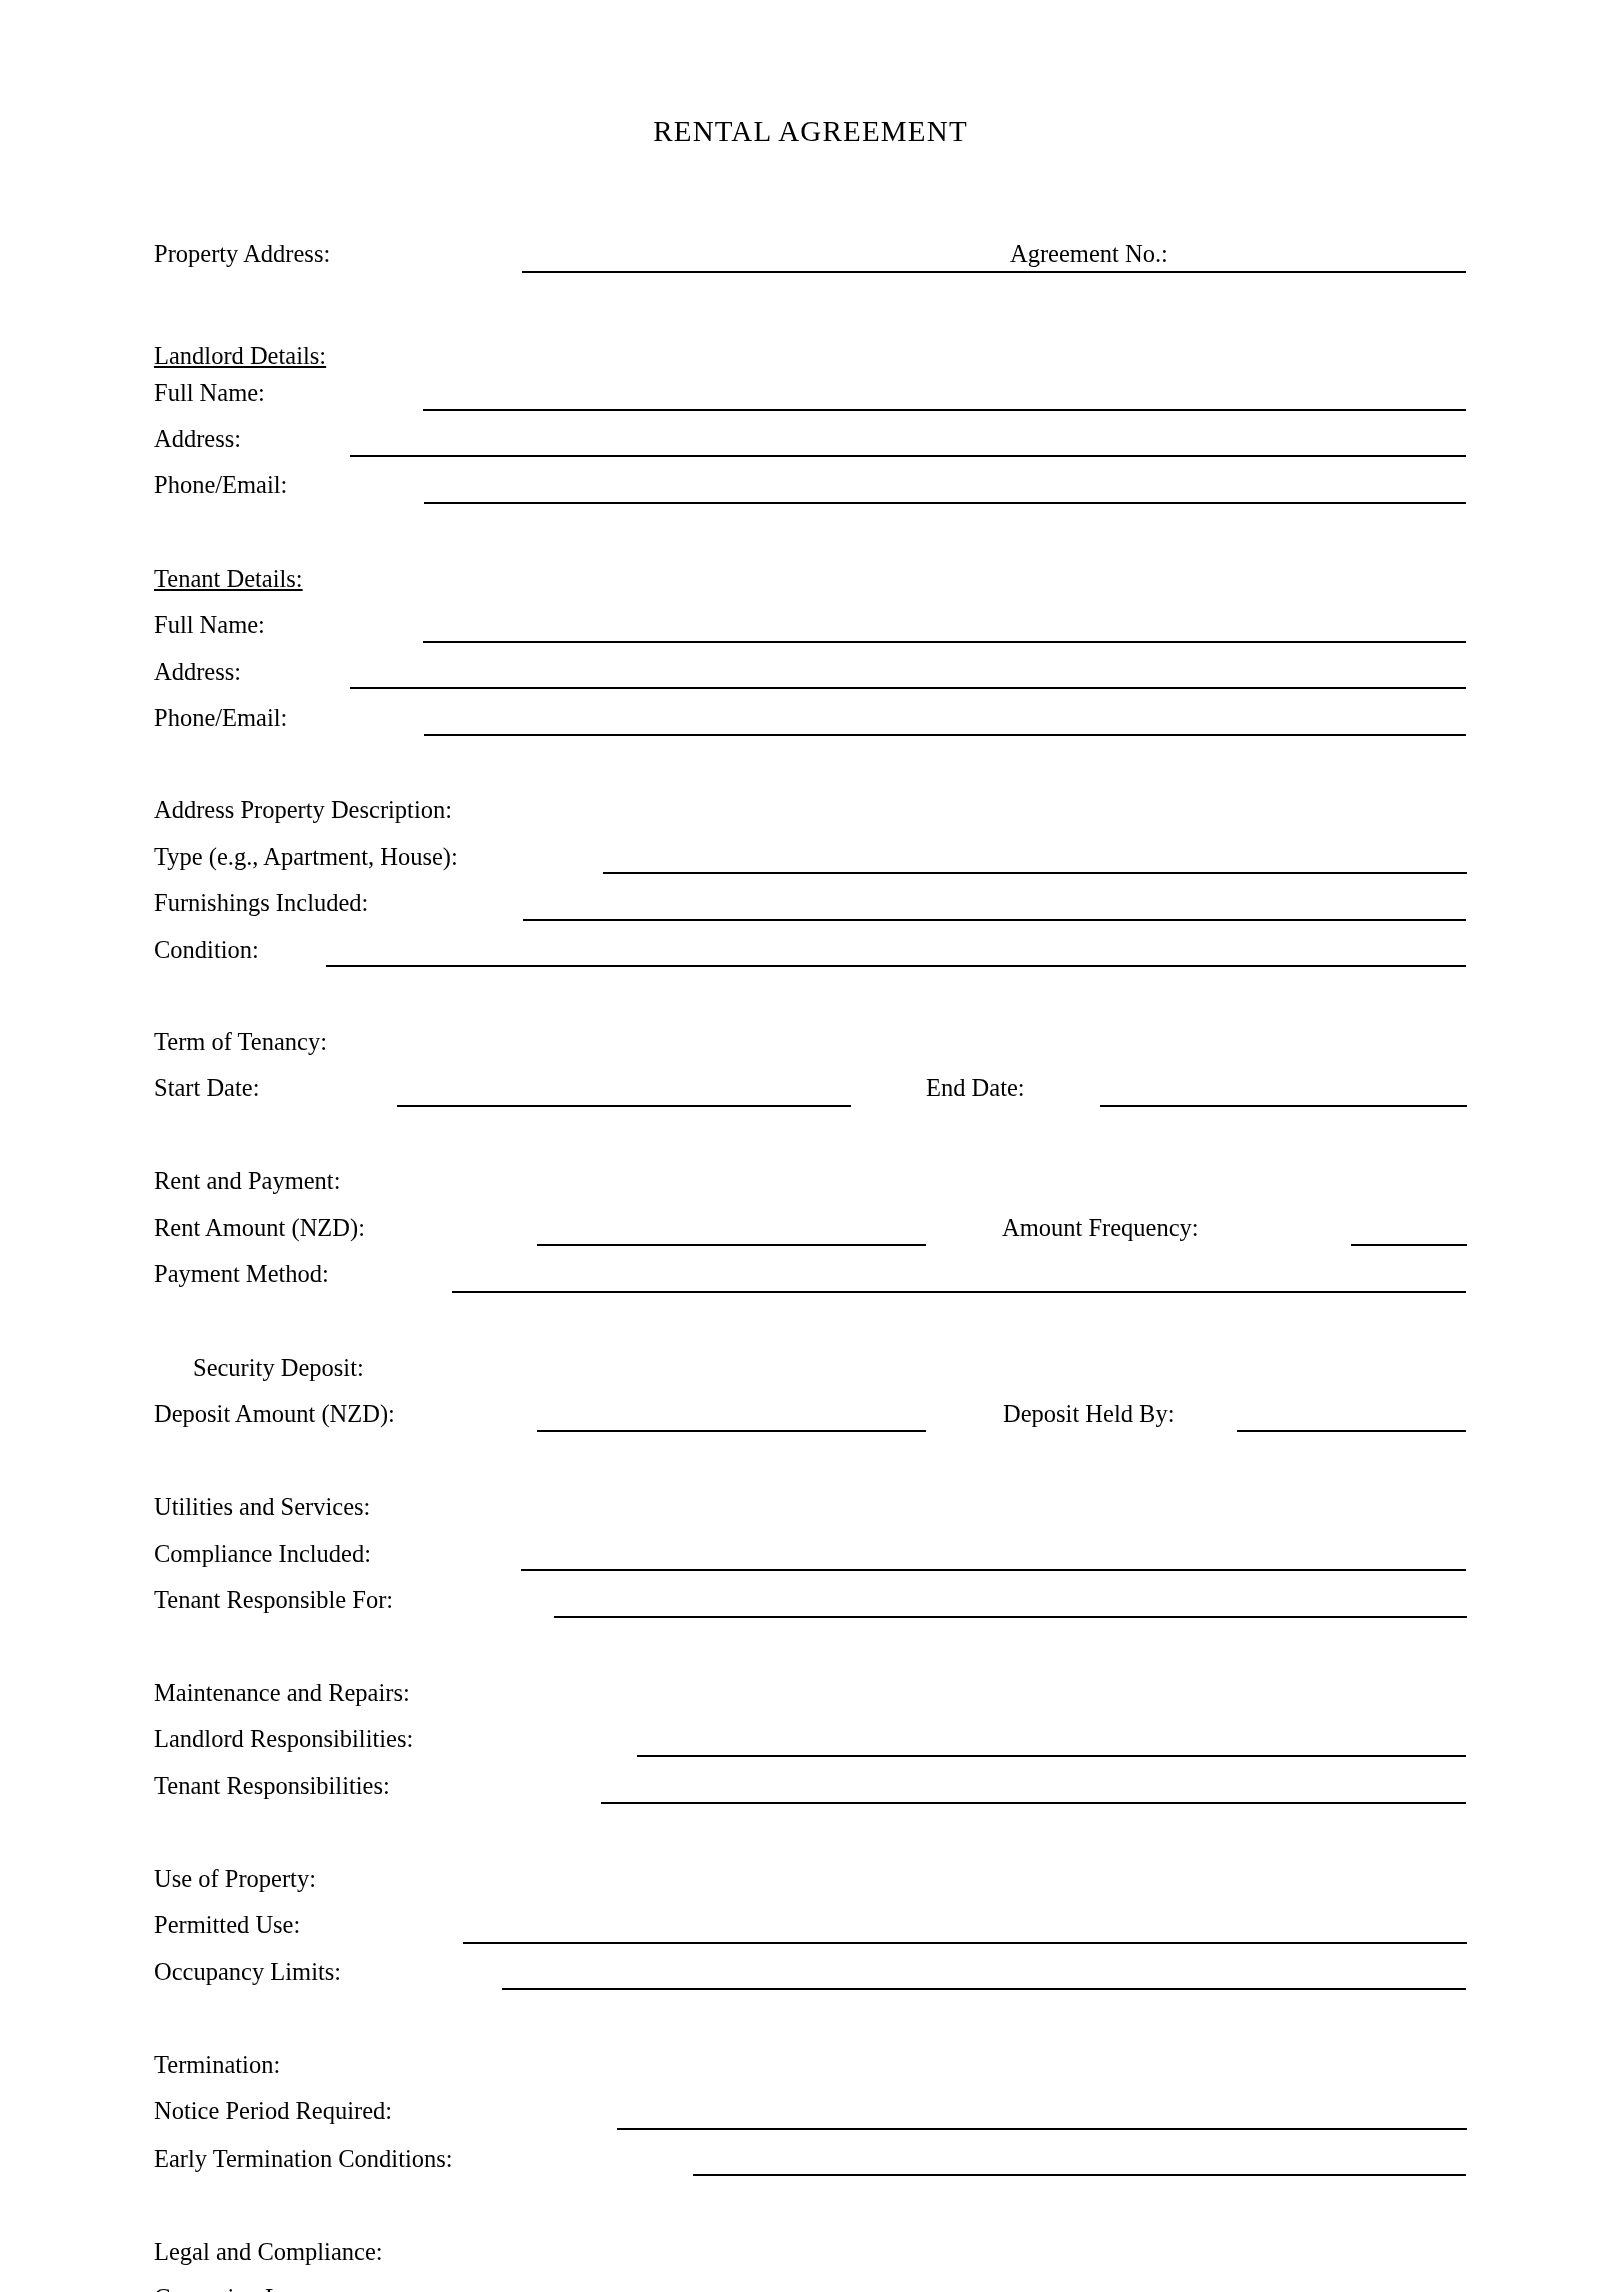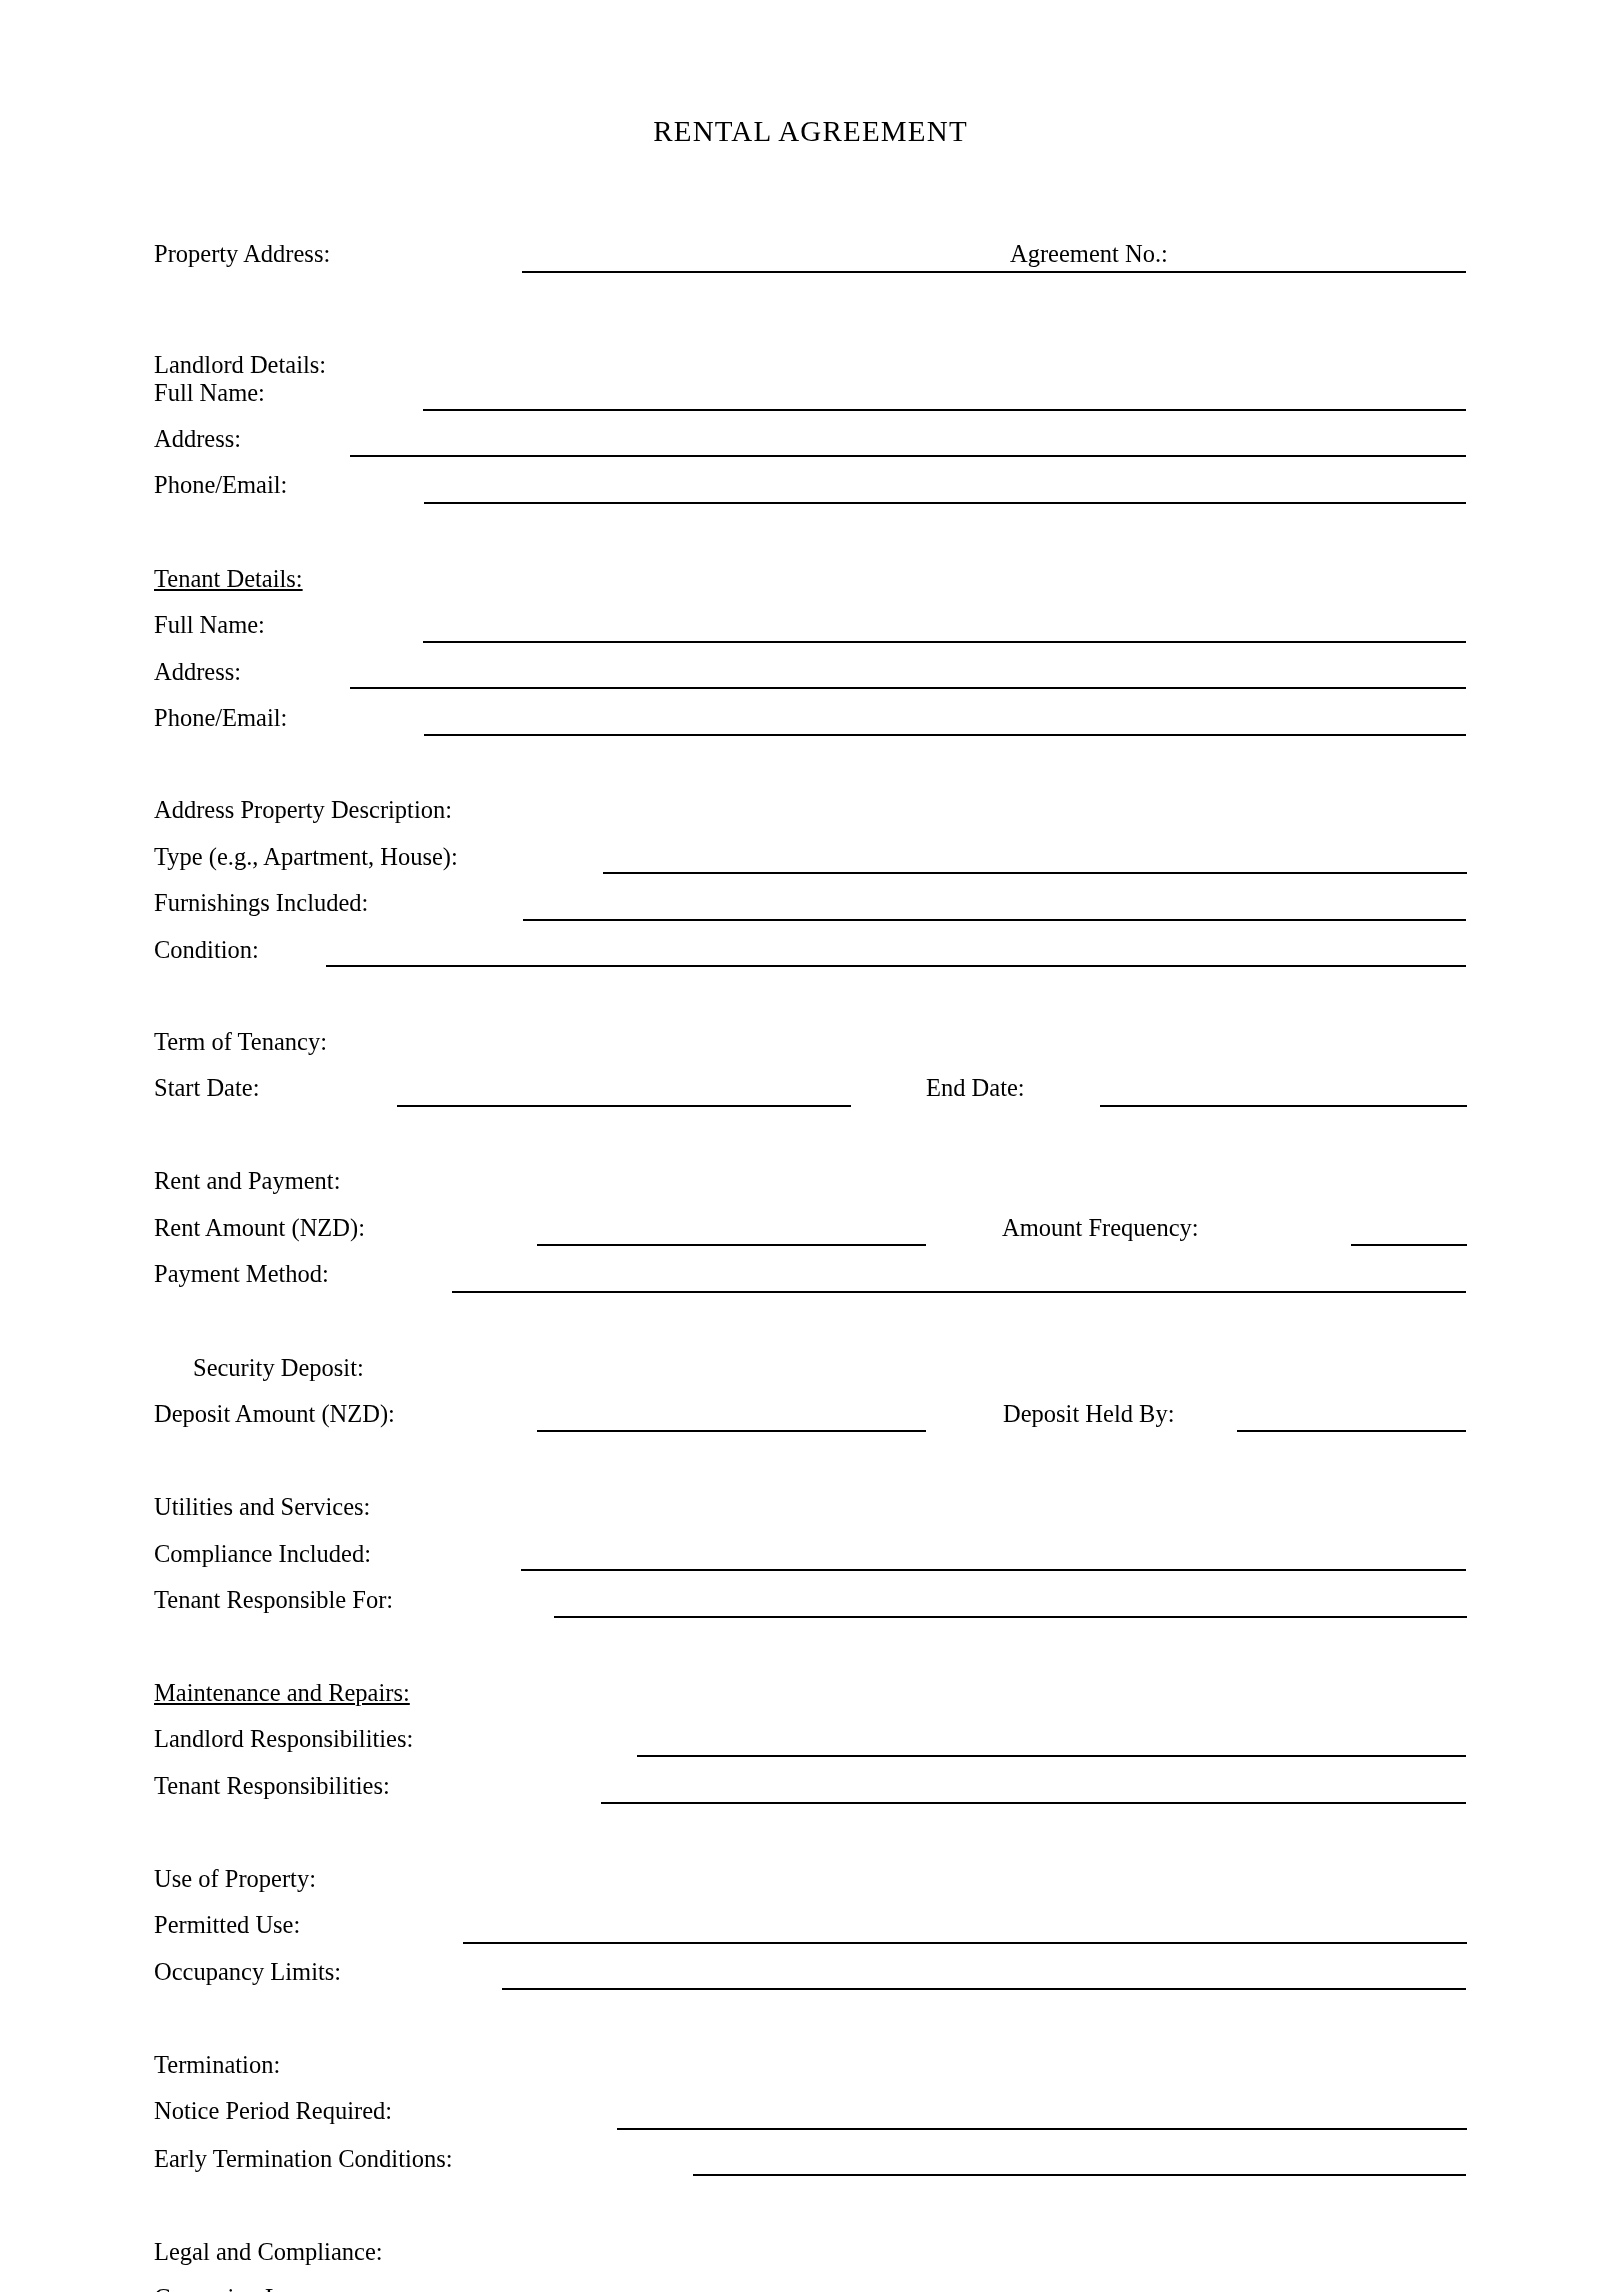--- a/index.html
+++ b/index.html
@@ -67,21 +67,21 @@
 <body>
 
 <div class="page">
 
   <div class="doc-title">RENTAL AGREEMENT</div>
 
   <div class="lbl" style="left:154px; top:242px;">Property Address:</div>
   <div class="lbl" style="left:1010px; top:242px;">Agreement No.:</div>
   <div class="rule" style="left:522px; top:271px; width:944px;"></div>
 
-  <div class="sect" style="left:154px; top:353px;">Landlord Details:</div>
+  <div class="sect" style="left:154px; top:344px;text-decoration:underline;">Landlord Details:</div>
 
   <div class="lbl" style="left:154px; top:381px;">Full Name:</div>
   <div class="rule" style="left:423px; top:409px; width:1043px;"></div>
 
   <div class="lbl" style="left:154px; top:427px;">Address:</div>
   <div class="rule" style="left:350px; top:455px; width:1116px;"></div>
 
   <div class="lbl" style="left:154px; top:473px;">Phone/Email:</div>
   <div class="rule" style="left:424px; top:502px; width:1042px;"></div>
 
@@ -135,21 +135,21 @@
   <div class="rule" style="left:1237px; top:1430px; width:229px;"></div>
 
   <div class="sect" style="left:154px; top:1495px;">Utilities and Services:</div>
 
   <div class="lbl" style="left:154px; top:1542px;">Compliance Included:</div>
   <div class="rule" style="left:521px; top:1569px; width:945px;"></div>
 
   <div class="lbl" style="left:154px; top:1588px;">Tenant Responsible For:</div>
   <div class="rule" style="left:554px; top:1616px; width:913px;"></div>
 
-  <div class="sect" style="left:154px; top:1681px;text-decoration:underline;">Maintenance and Repairs:</div>
+  <div class="sect" style="left:154px; top:1681px;">Maintenance and Repairs:</div>
 
   <div class="lbl" style="left:154px; top:1727px;">Landlord Responsibilities:</div>
   <div class="rule" style="left:637px; top:1755px; width:829px;"></div>
 
   <div class="lbl" style="left:154px; top:1774px;">Tenant Responsibilities:</div>
   <div class="rule" style="left:601px; top:1802px; width:865px;"></div>
 
   <div class="sect" style="left:154px; top:1867px;">Use of Property:</div>
 
   <div class="lbl" style="left:154px; top:1913px;">Permitted Use:</div>

